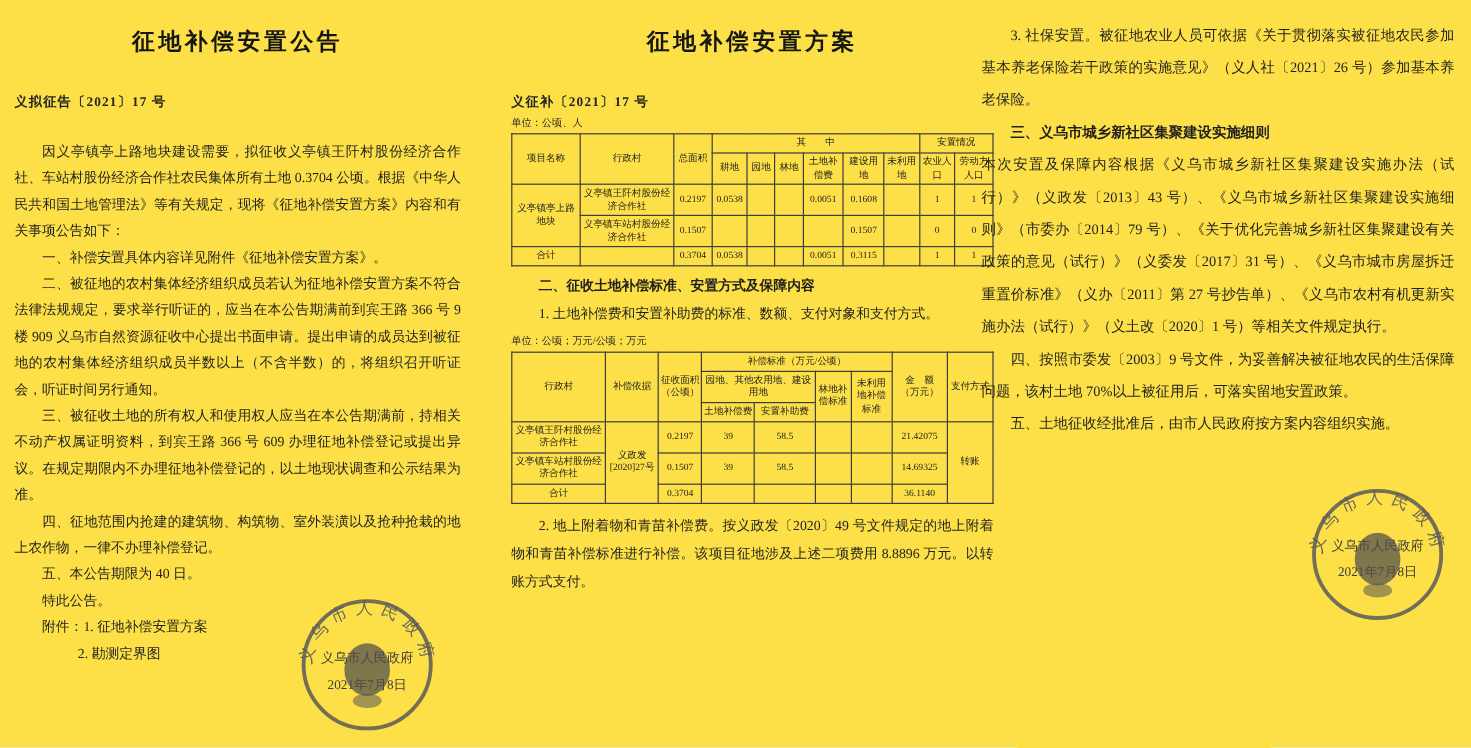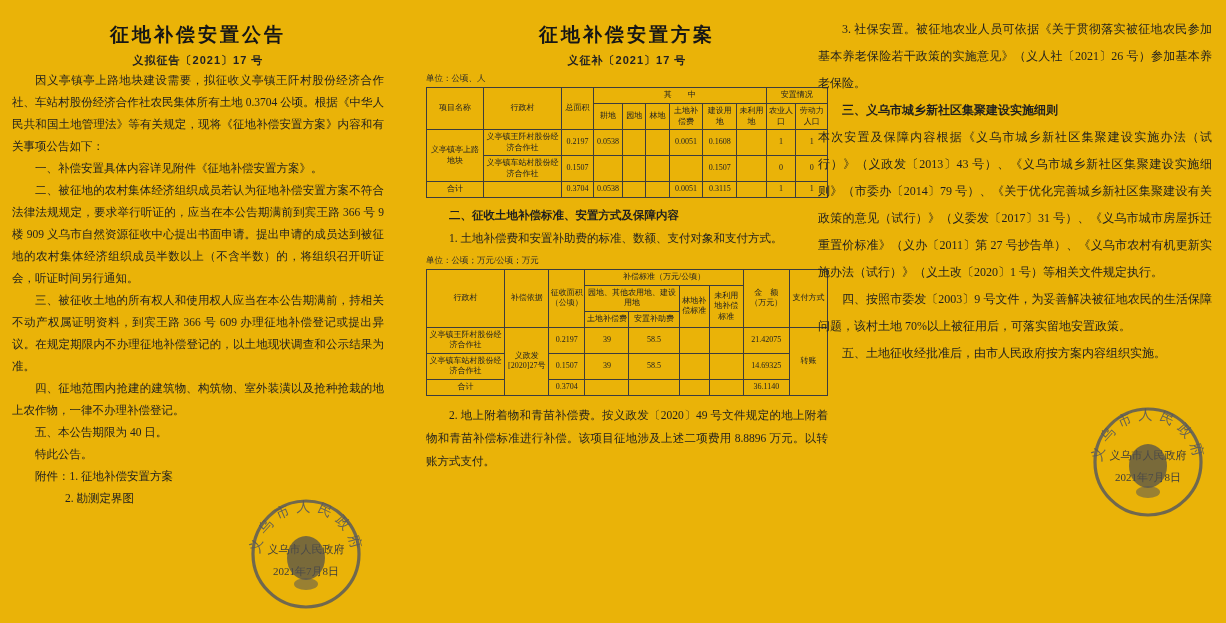--- a/index.html
+++ b/index.html
@@ -1,34 +1,34 @@
 <!DOCTYPE html>
 <html><head>
 <meta charset="utf-8">
 <style>
   html,body{margin:0;padding:0;background:#e8e8e8;}
   .canvas{
-    position:relative;width:1226px;height:623px;background:#eab308;overflow:hidden;
+    position:relative;width:1226px;height:623px;background:#fde047;overflow:hidden;
     font-family:"Liberation Serif","DejaVu Serif",serif;color:#1f1f1f;
   }
   .page{position:absolute;top:0;height:623px;}
   #page1{left:12px;width:372px;}
   #page2{left:426px;width:402px;}
   #page3{left:818px;width:394px;}
 
   .doc-title{
     margin:22px 0 0 0;text-align:center;font-size:19px;font-weight:bold;
     letter-spacing:3px;color:#161616;
   }
   .doc-number{
-    margin-top:5px;text-align:center;font-size:11px;font-weight:bold;
-    font-family:Liberation Sans, sans-serif;color:#222;letter-spacing:1px;
+    margin-top:29px;text-align:left;font-size:11px;font-weight:bold;
+    font-family:Liberation Serif, serif;color:#222;letter-spacing:1px;
   }
   .body-text{font-size:11.5px;line-height:22px;text-align:justify;}
-  #page1 .body-text{margin-top:1px;}
+  #page1 .body-text{margin-top:24px;}
   #page2 .body-text{line-height:23px;}
   p.para{margin:0;text-indent:2em;}
   p.para.no-indent{text-indent:0;}
   p.attach-line2{margin:0;padding-left:4.6em;text-indent:0;}
   .section-heading{
     margin:0;text-indent:2em;
     font-family:"Liberation Sans","DejaVu Sans",sans-serif;font-weight:600;font-size:11.5px;
   }
   #page3 .body-text{margin-top:16px;font-size:12px;line-height:27px;}
 

